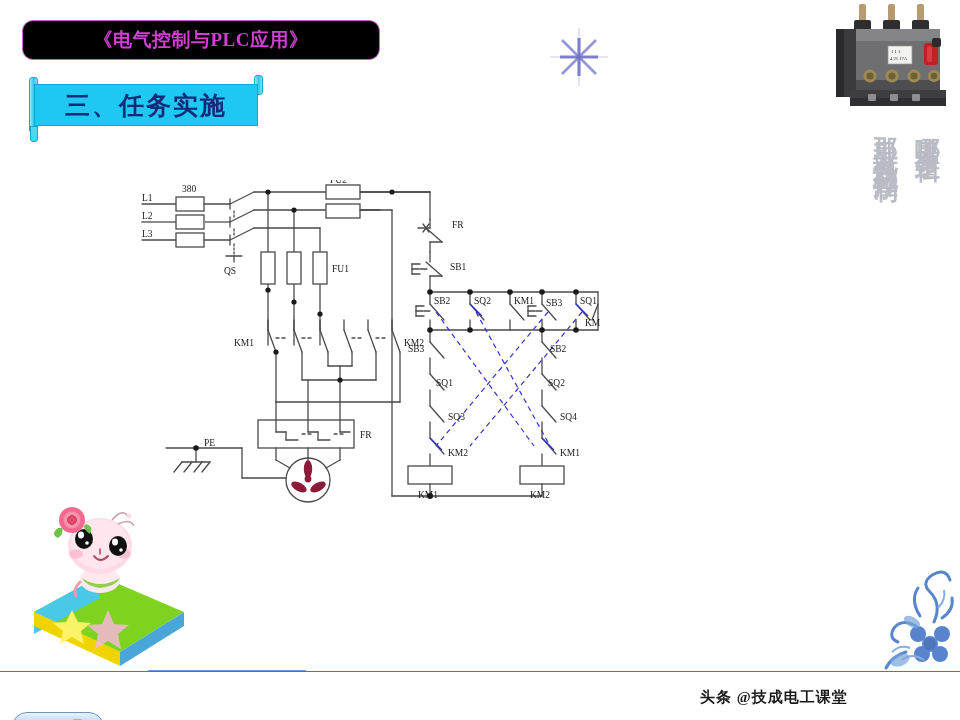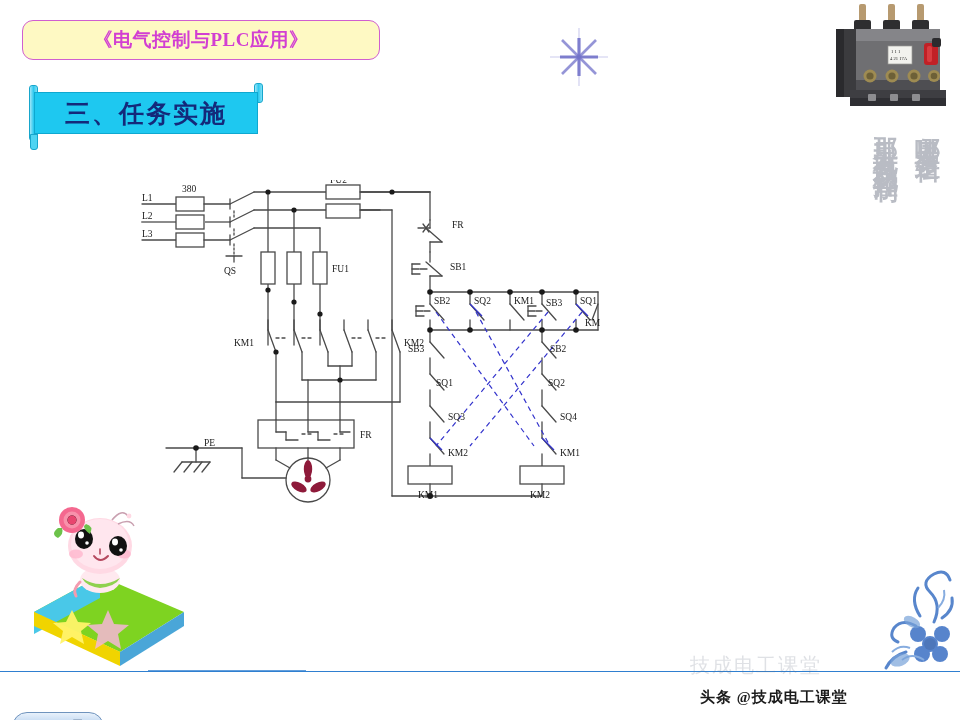--- a/index.html
+++ b/index.html
@@ -16,36 +16,36 @@
     background: #ffffff;
   }
 
   
   .header-pill {
     position: absolute;
     left: 22px; top: 20px;
     width: 358px; height: 40px;
     border: 1.6px solid #d05fd0;
     border-radius: 11px;
-    background: #fef9c3;
+    background: #000000;
   }
   .header-pill-text {
     position: absolute;
     left: 0; top: 0; width: 100%; height: 100%;
     display: flex; align-items: center; justify-content: center;
     font-family: "Liberation Serif", "DejaVu Serif", serif;
     font-size: 19px;
     font-weight: 600;
     color: #d23fd2;
     letter-spacing: 0.5px;
     white-space: nowrap;
   }
 
   
-  .banner-wrap { position: absolute; left: 34px; top: 92px; }
+  .banner-wrap { position: absolute; left: 34px; top: 84px; }
   .banner {
     position: relative;
     width: 224px; height: 42px;
     background: #1ec8f0;
     border: 1px solid #0fa8d0;
     display: flex; align-items: center; justify-content: center;
   }
   .banner-text {
     font-family: "Liberation Serif", "DejaVu Serif", serif;
     font-size: 25px; font-weight: 700;
@@ -608,16 +608,15 @@
       <line x1="92" y1="23" x2="250" y2="23" stroke="#2f7fd0" stroke-width="1.6"></line>
     </svg>
   </div>
   <div class="bottom-rule"></div>
 
   <div class="contents-btn">
     <span class="contents-icon"></span>
     <span class="contents-label">目 录</span>
   </div>
 
-  <div class="wm-ghost">技成电工课堂</div>
   <div class="wm-bottom">头条 @技成电工课堂</div>
 
 </div>
 
 </body></html>

